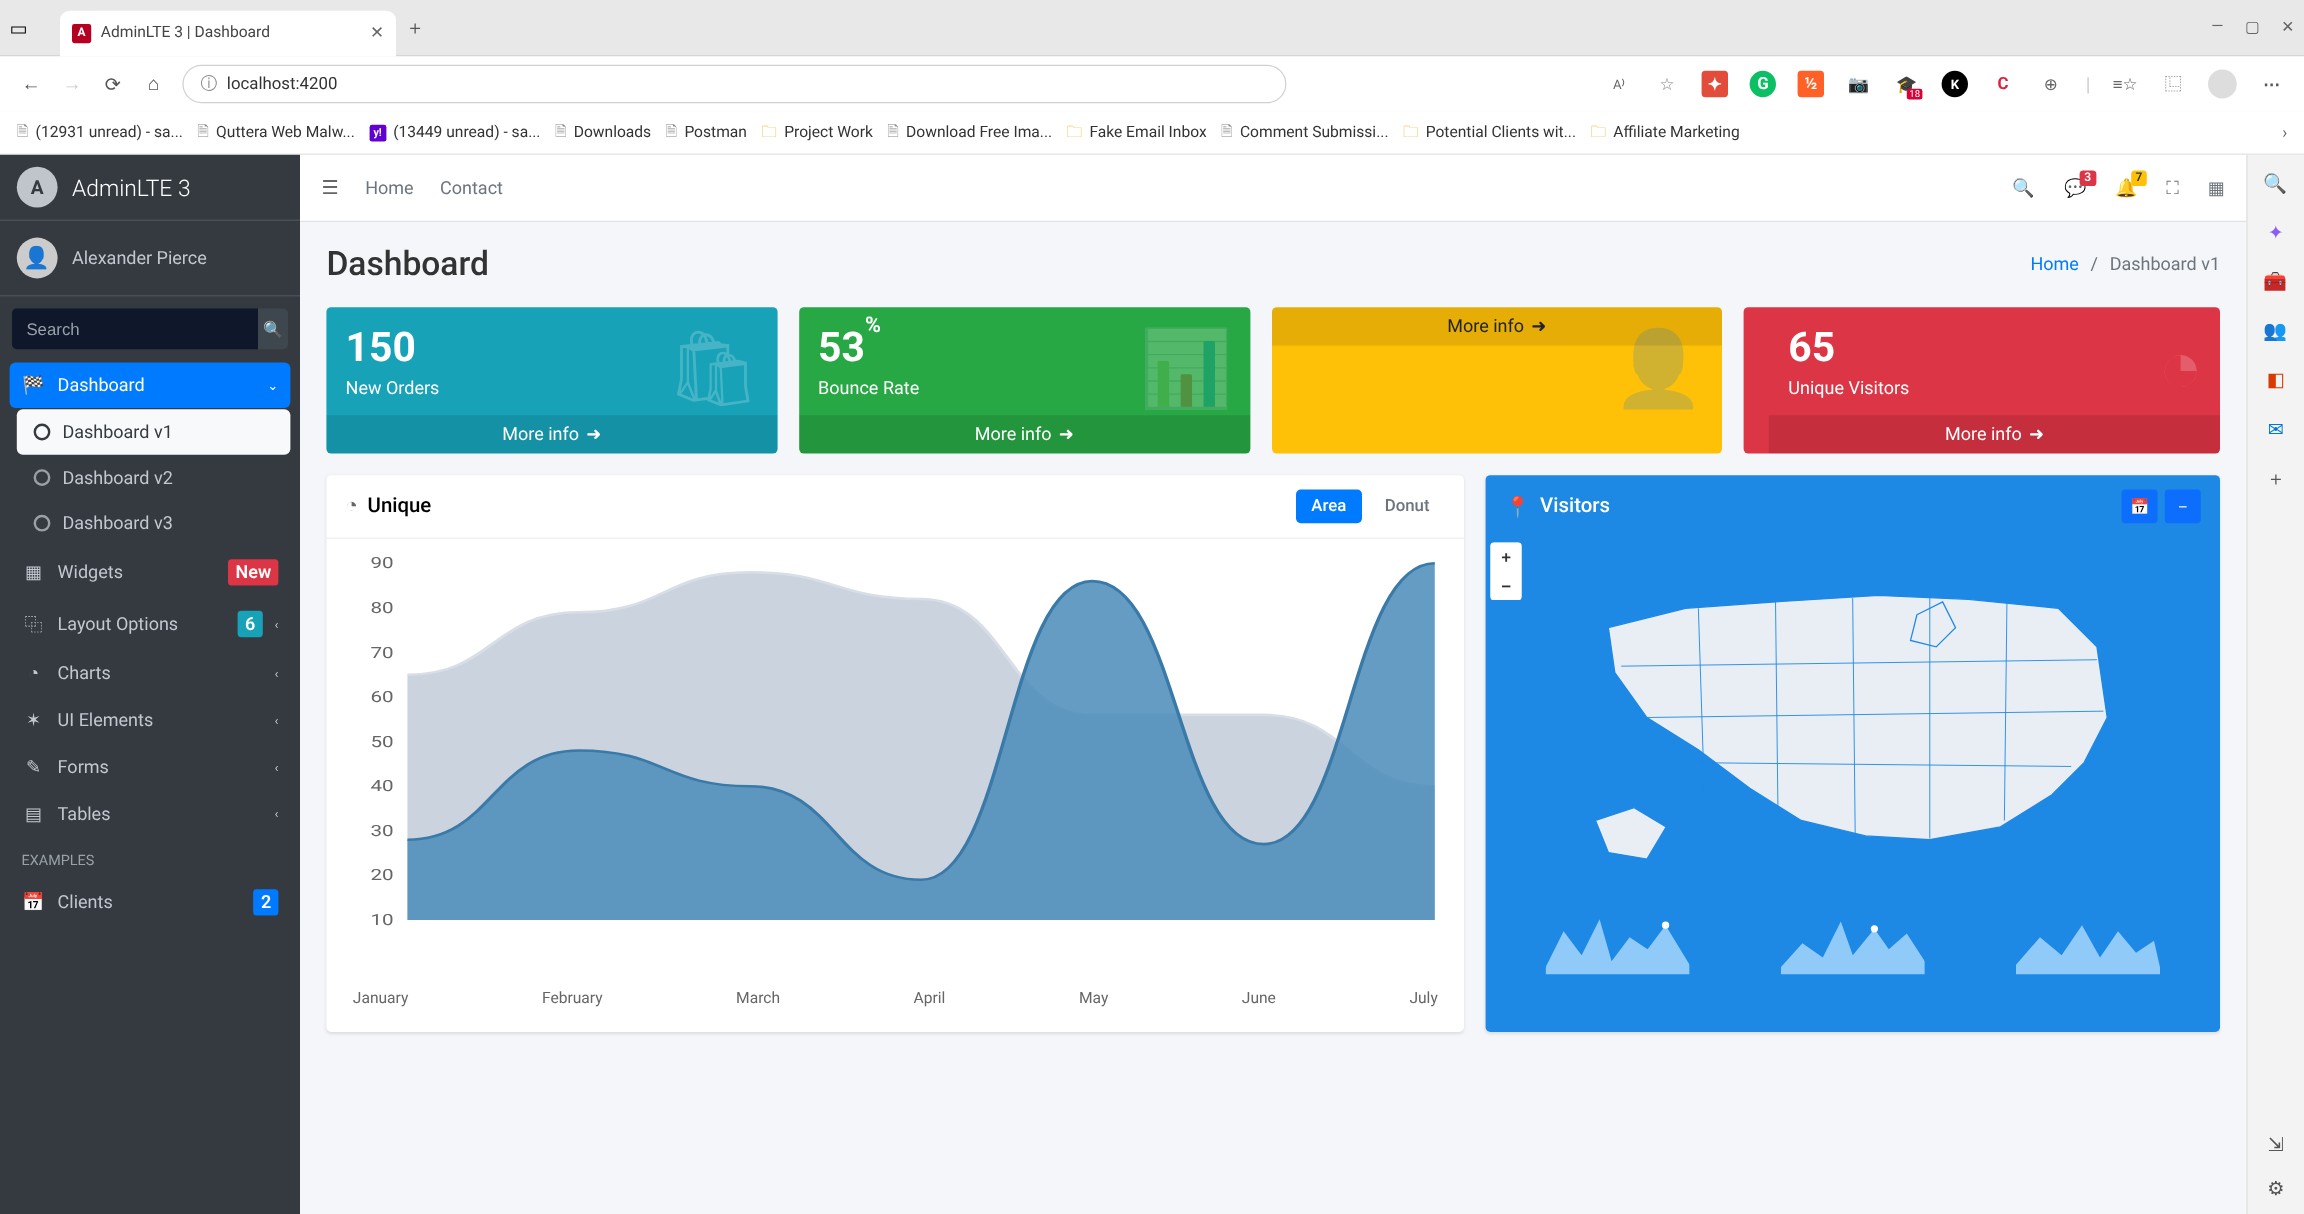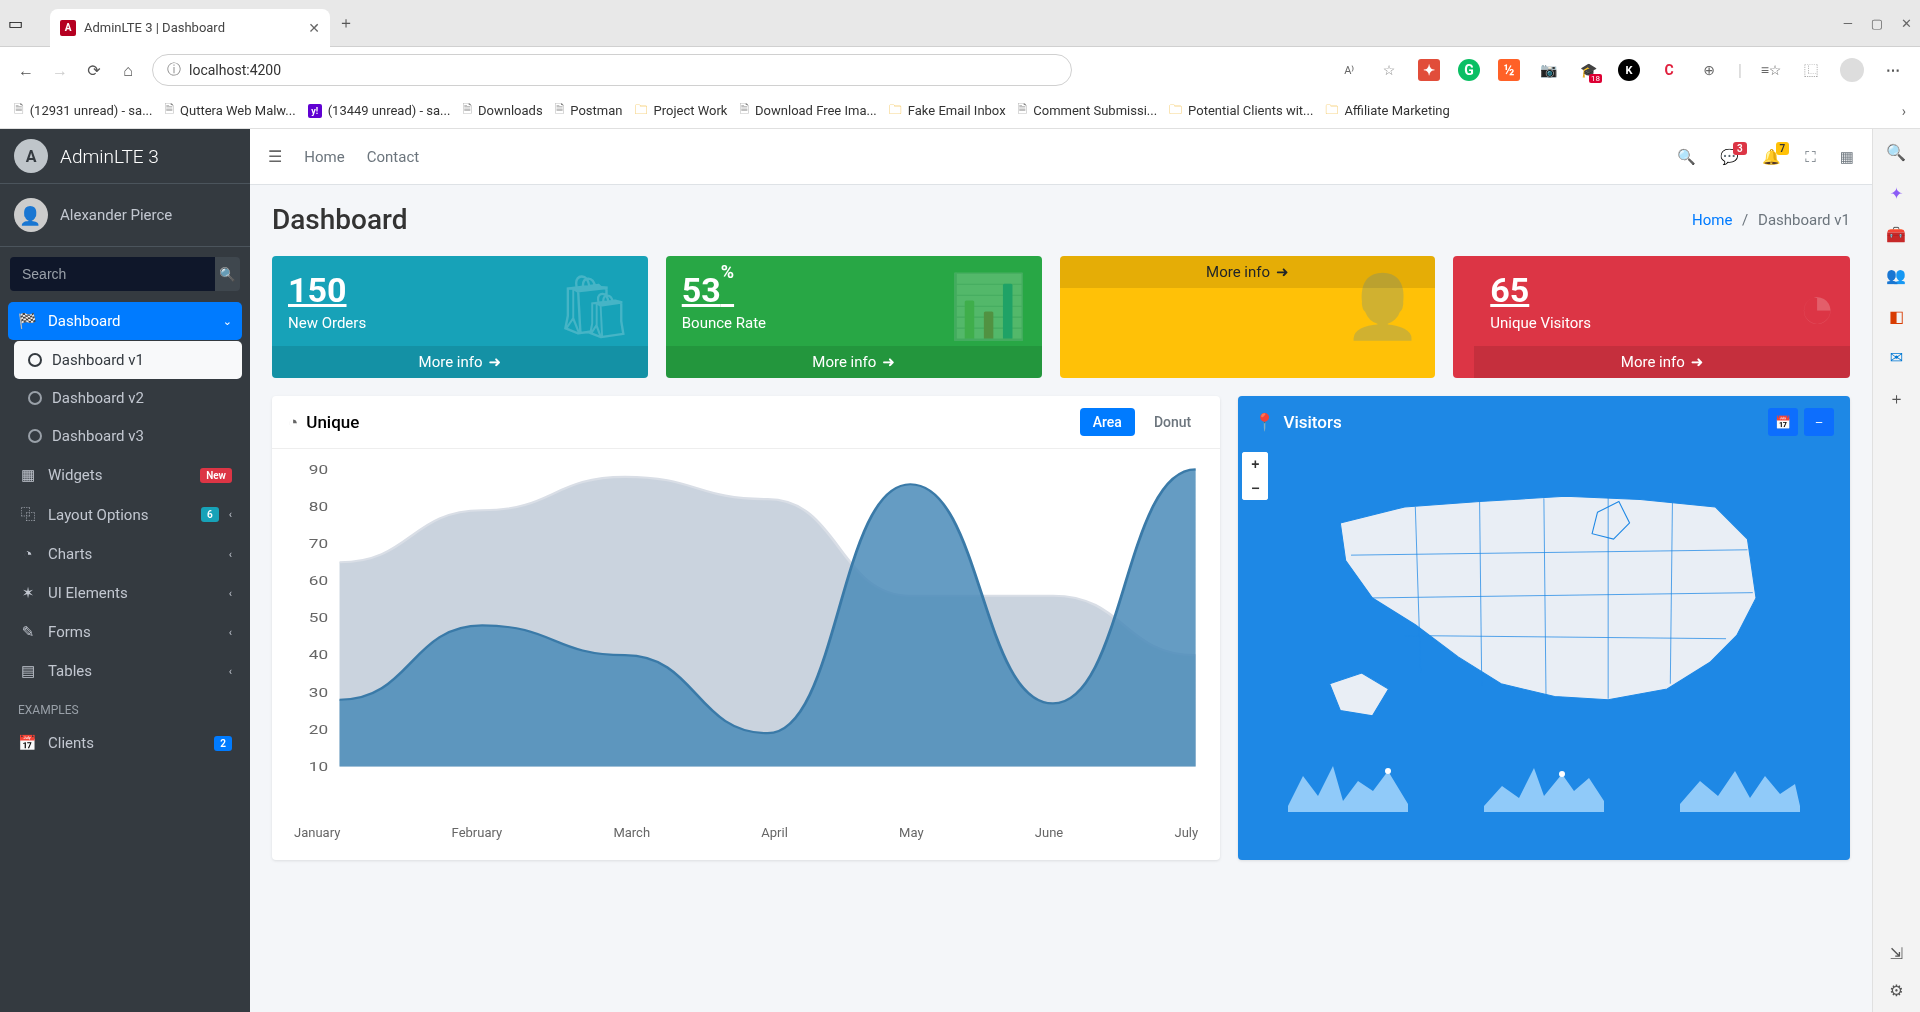--- a/index.html
+++ b/index.html
@@ -142,21 +142,21 @@
 
 .nav-list { list-style: none; padding: 0 8px;}
 .nav-item {
   display: flex; align-items: center; gap: 10px;
   padding: 10px 10px; border-radius: 5px; font-size: 15px;
   margin: 1px 0;
 }
 .nav-item.active { background: #007bff; color: #fff;}
 .nav-icon { width: 20px; text-align: center;}
 .nav-text { flex: 1;}
-.nav-badge { font-size: 10px; padding: 2px 6px; border-radius: 3px; font-weight:600;}
+.nav-badge { font-size: 15px; padding: 2px 6px; border-radius: 3px; font-weight:600;}
 .nav-badge.new { background: #dc3545; color: #fff;}
 .nav-badge.six { background: #17a2b8; color: #fff;}
 .nav-badge.two { background: #007bff; color: #fff;}
 .nav-caret { font-size: 11px;}
 
 .sub-nav { list-style: none; padding-left: 6px;}
 .sub-item {
   display: flex; align-items: center; gap: 10px;
   padding: 10px 14px; border-radius: 5px; font-size: 15px;
 }
@@ -202,21 +202,21 @@
 .content { padding: 10px 22px;}
 .small-boxes { display:flex; gap:18px; margin-bottom:18px;}
 .small-box {
   flex:1; border-radius:4px; color:#fff; position:relative; overflow:hidden;
 }
 .small-box.cyan{background:#17a2b8;}
 .small-box.green{background:#28a745;}
 .small-box.yellow{background:#ffc107; color:#212529;}
 .small-box.red{background:#dc3545;padding-left:21px;}
 .small-box .inner{padding:14px 16px;}
-.small-box .value{font-size:34px;font-weight:700;text-decoration:underline;}
+.small-box .value{font-size:34px;font-weight:700;}
 .small-box .value sup{font-size:18px;top:-12px;position:relative;}
 .small-box .label{font-size:15px;margin-top:4px;}
 .small-box .bgicon{position:absolute;right:14px;top:14px;font-size:62px;opacity:0.2;}
 .small-box .footer{
   display:flex;align-items:center;justify-content:center;gap:6px;
   font-size:15px;padding:7px;background:rgba(0,0,0,0.1);
 }
 .small-box.yellow .footer{color:#212529;}
 
 .main-row{display:flex;gap:18px;}

